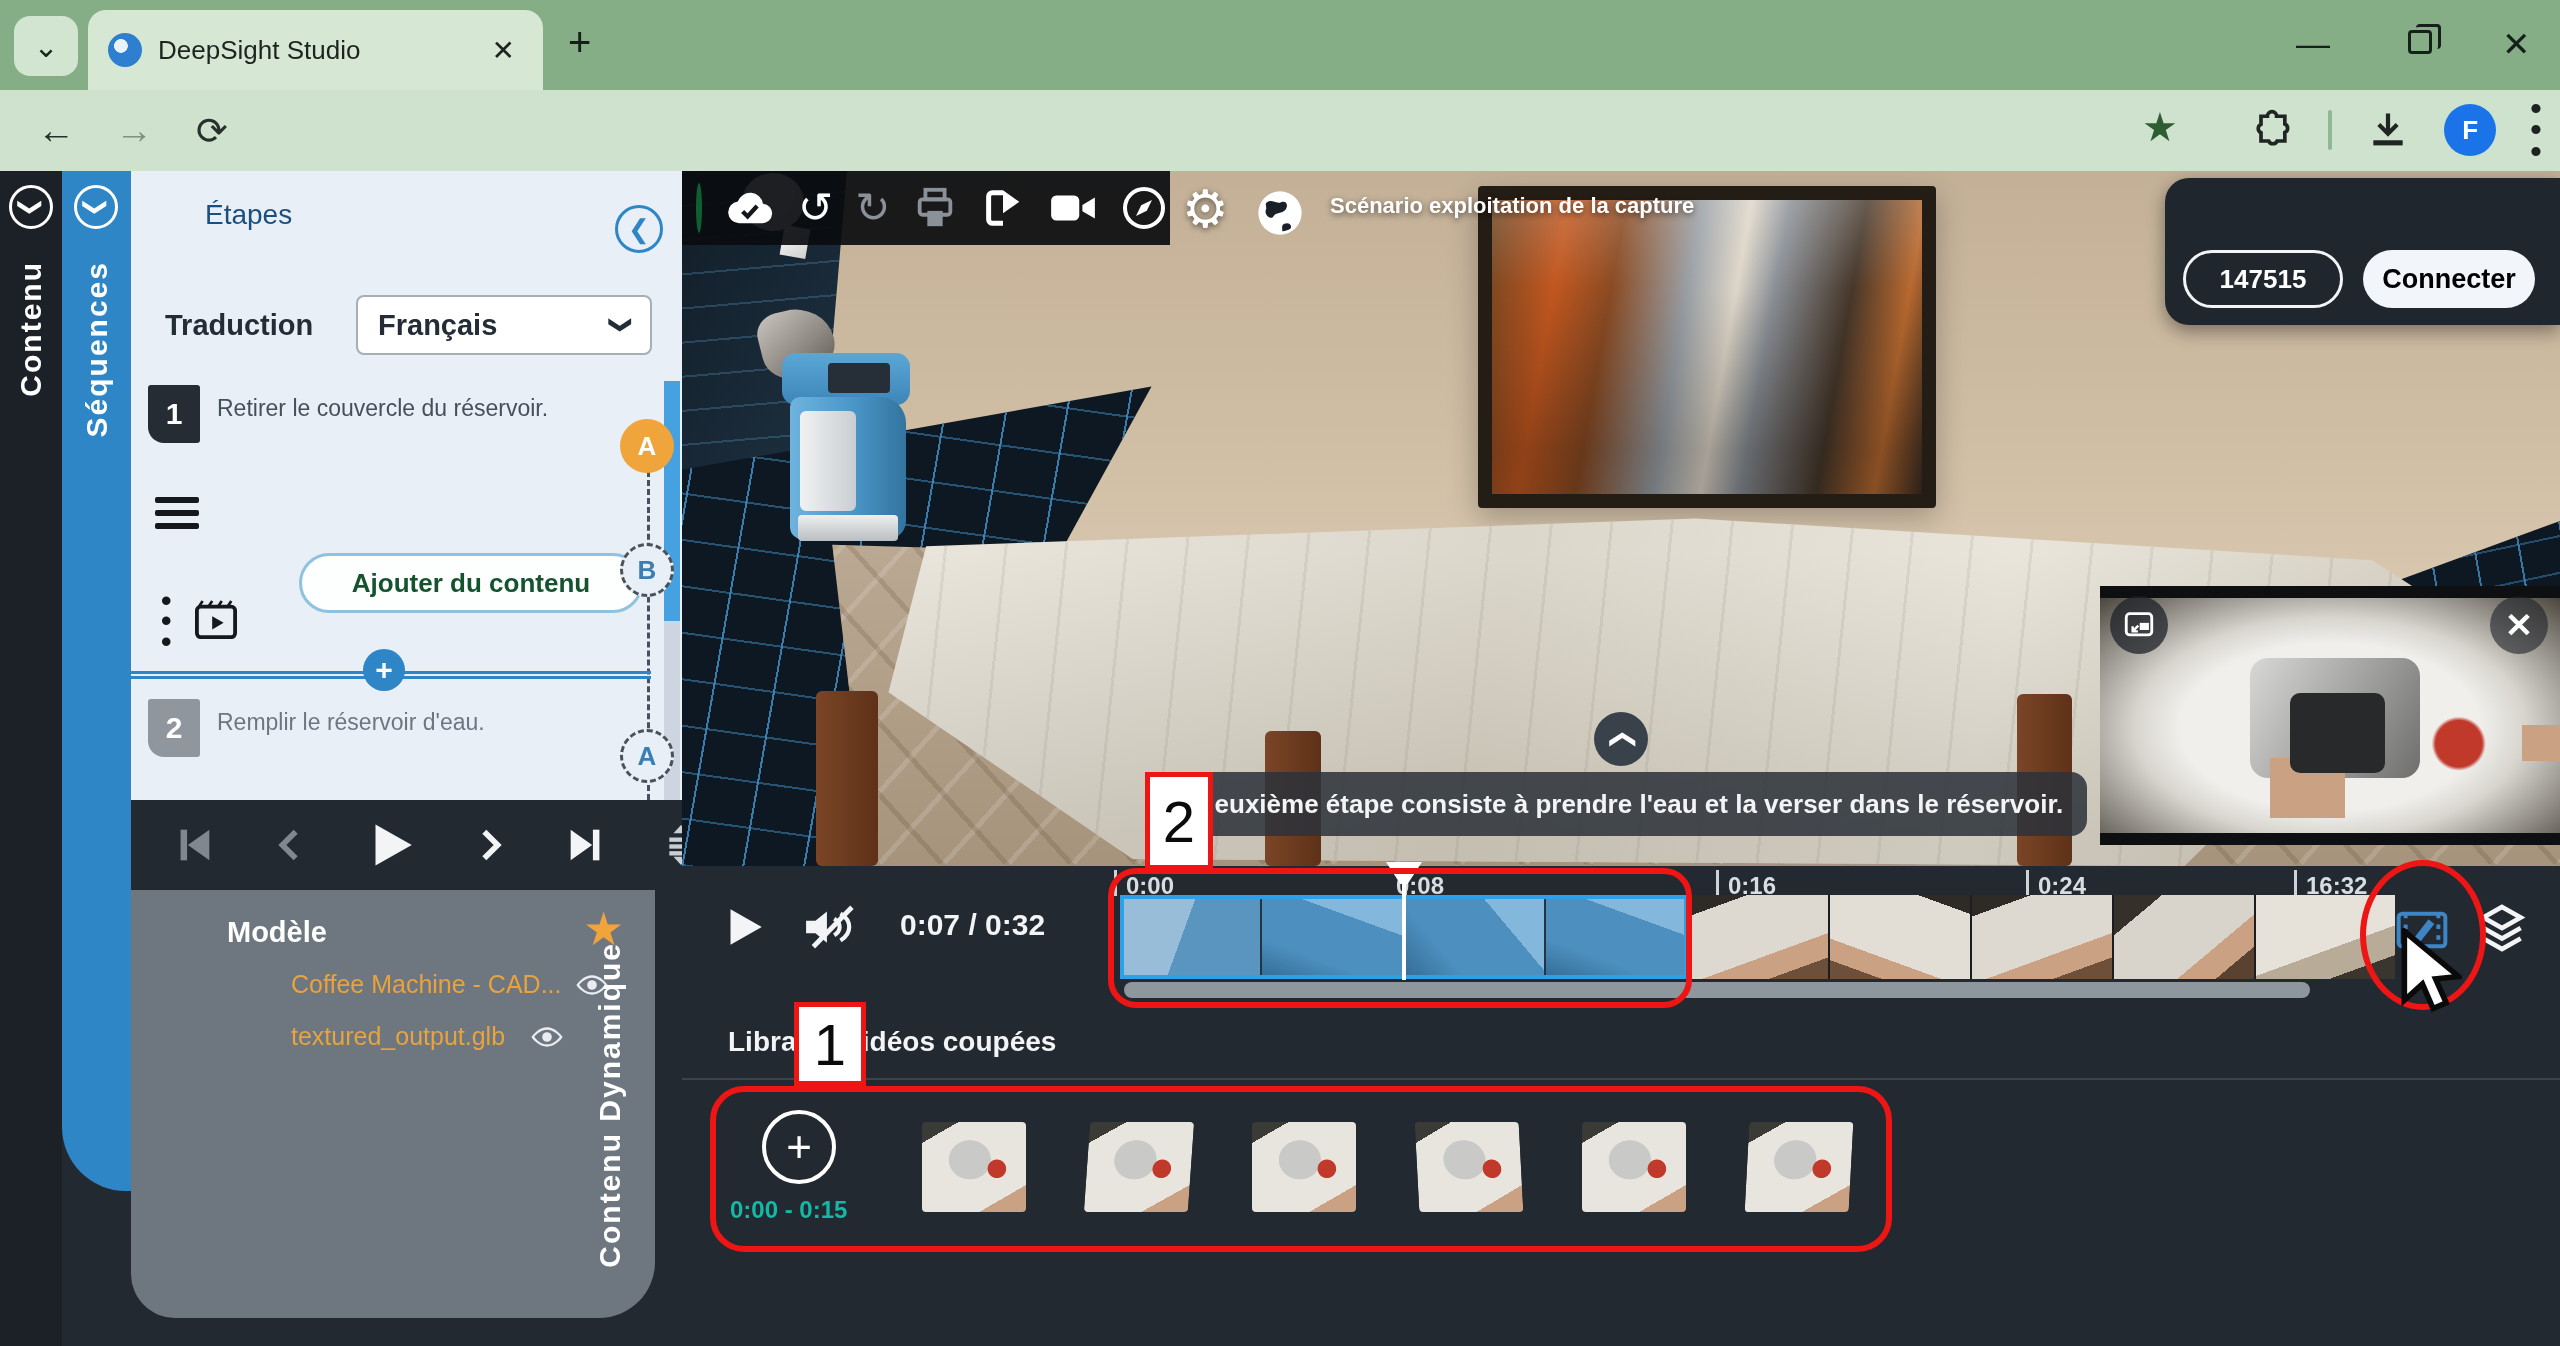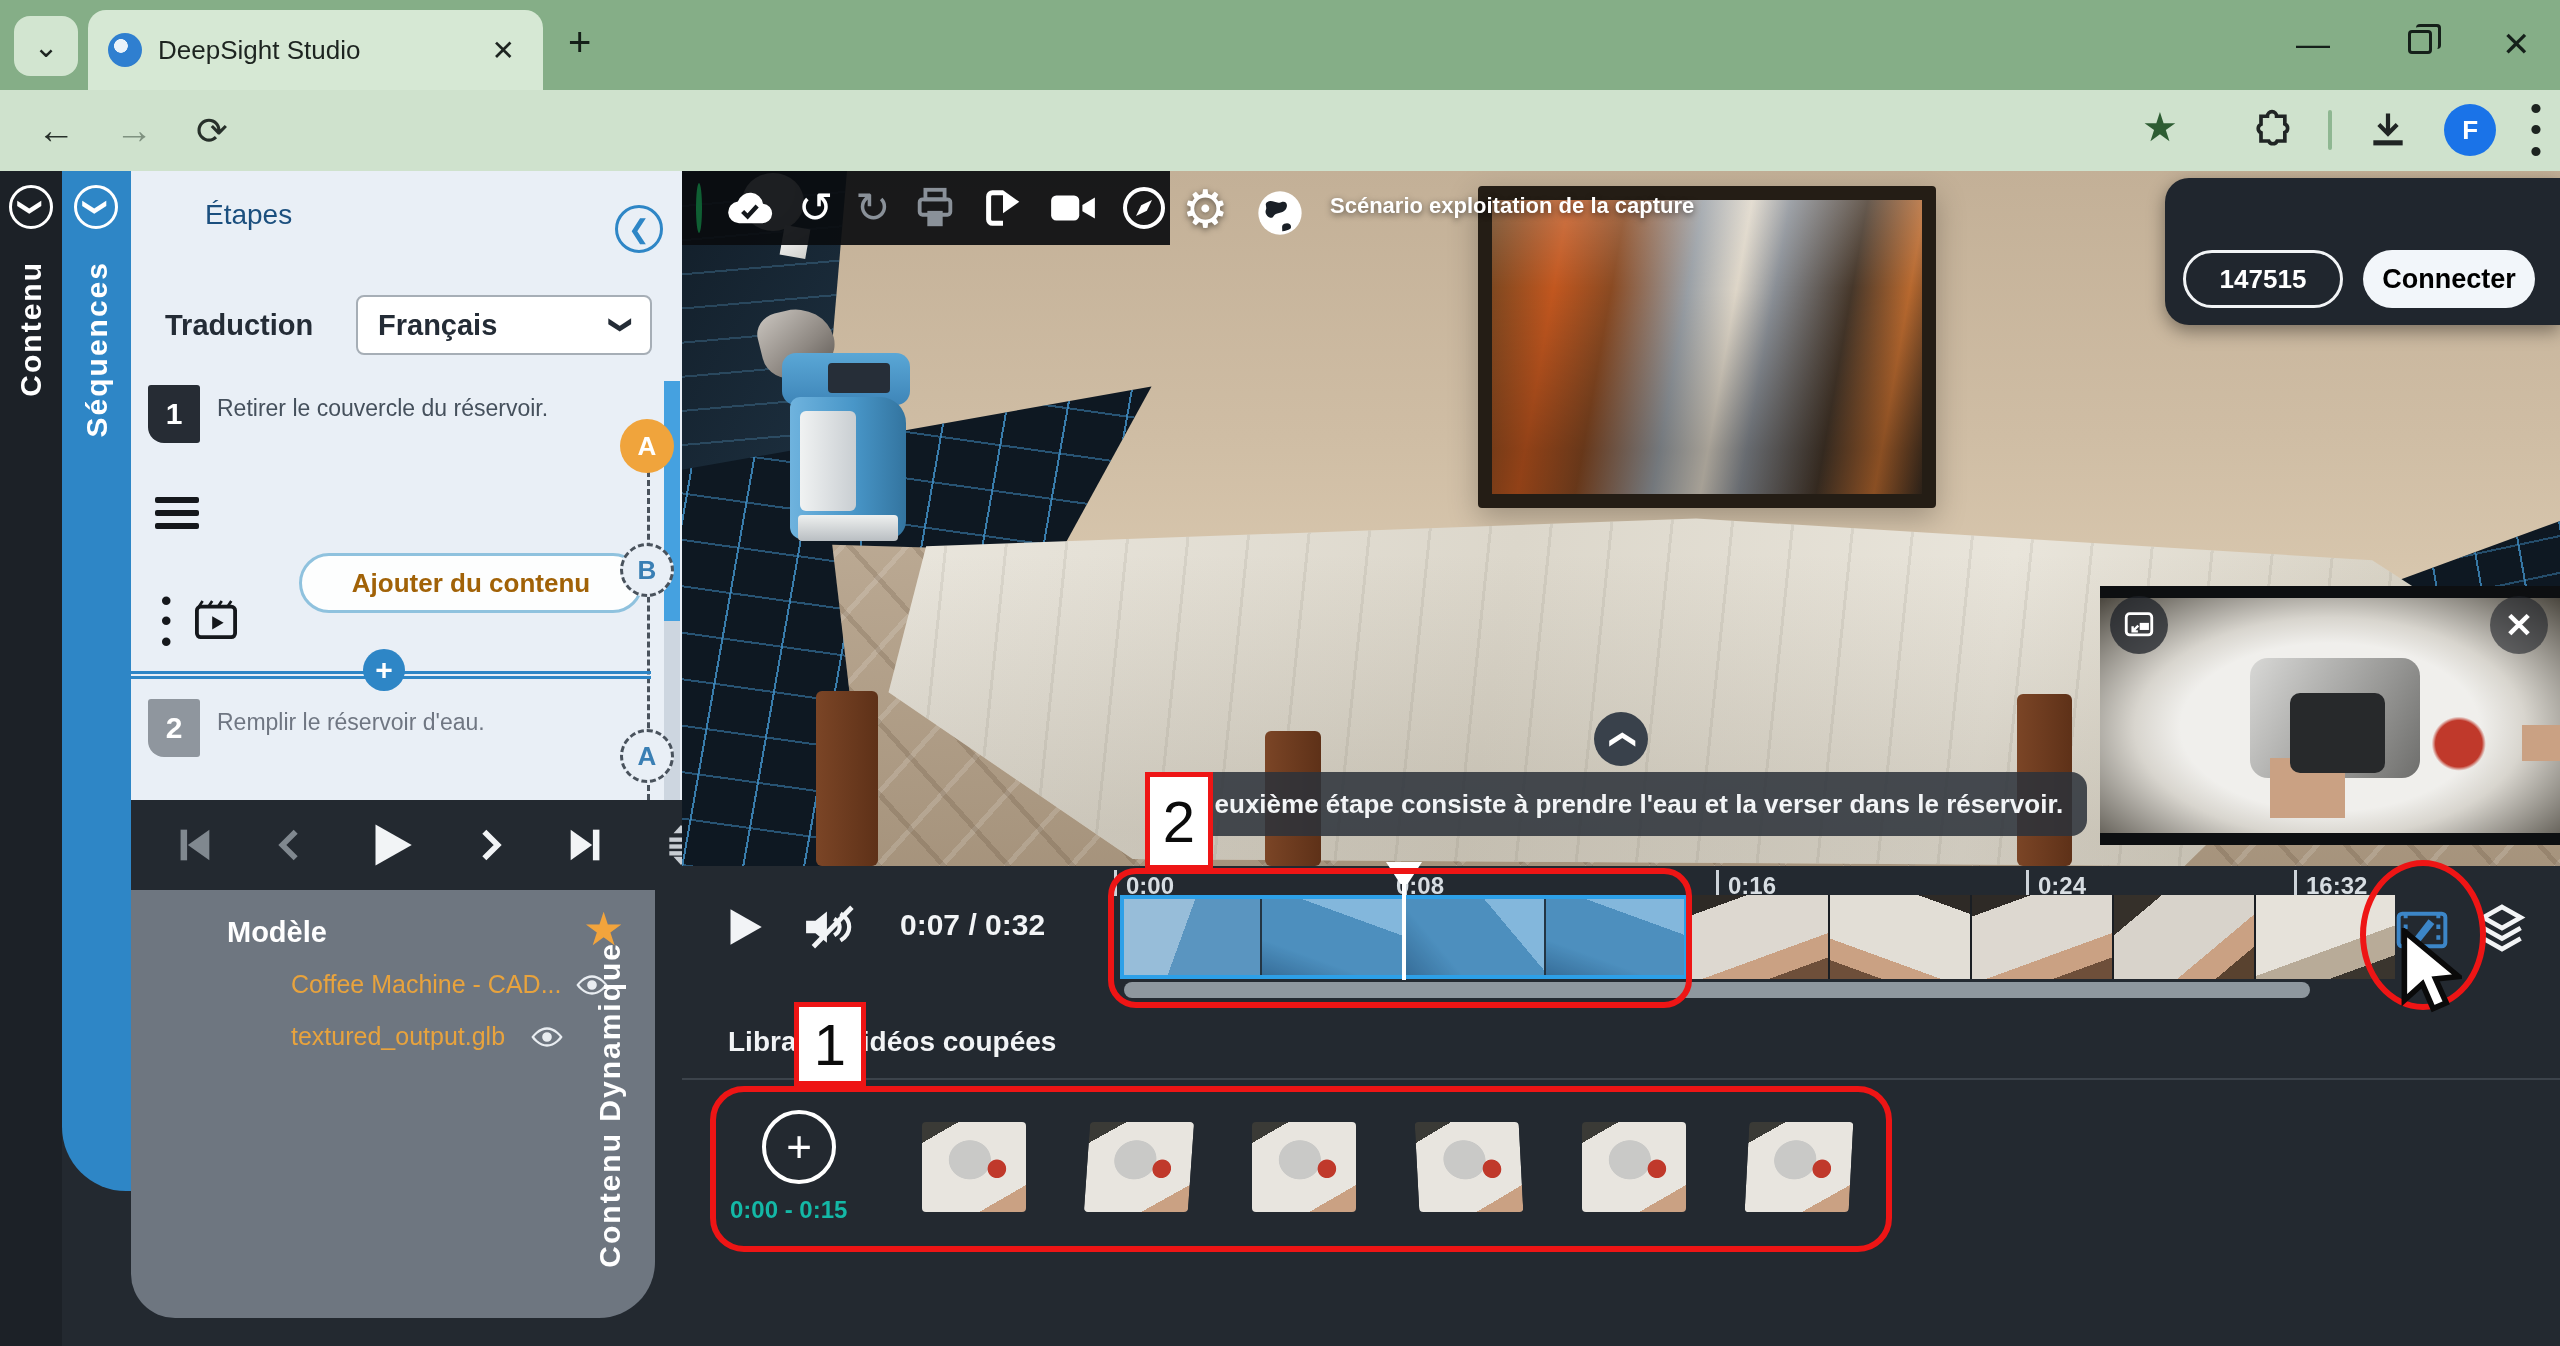--- a/index.html
+++ b/index.html
@@ -60,21 +60,21 @@
     align-items:center;justify-content:center;border-radius:3px 3px 3px 16px;}
   .steptext{font-size:23px;color:#45505c;}
   .rail{left:516px;top:300px;height:329px;border-left:3px dashed #49525c;}
   .mark{width:54px;height:54px;border-radius:50%;display:flex;align-items:center;justify-content:center;
     font-size:26px;font-weight:bold;}
   .mark.solid{background:#f0a43c;color:#fff;}
   .mark.dash{border:3px dashed #49525c;color:#3a7fb4;background:#e9eff6;}
   .burger{left:24px;top:326px;width:44px;}
   .burger div{height:6px;background:#15181c;margin-bottom:7px;border-radius:2px;}
   .addpill{left:168px;top:382px;width:344px;height:60px;border:3px solid #8fc2de;border-radius:32px;
-    background:#fdfefe;color:#a16207;font-size:26px;font-weight:bold;display:flex;align-items:center;justify-content:center;}
+    background:#fdfefe;color:#14532d;font-size:26px;font-weight:bold;display:flex;align-items:center;justify-content:center;}
   .kebab-s{left:30px;top:420px;font-size:30px;color:#15181c;line-height:0.68;font-weight:bold;}
   .filmic{left:62px;top:428px;}
   .stepsep{left:0px;top:500px;width:520px;height:8px;border-top:3px solid #2e86c6;border-bottom:3px solid #2e86c6;}
   .pluscirc{left:232px;top:478px;width:42px;height:42px;background:#2e86c6;border-radius:50%;color:#fff;
     font-size:30px;display:flex;align-items:center;justify-content:center;font-weight:bold;}
   .scrolltrack{left:533px;top:210px;width:16px;height:419px;background:#cdd6e0;}
   .scrollthumb{left:533px;top:210px;width:16px;height:240px;background:#45a1e0;}
 
   
   .playbar{left:131px;top:800px;width:551px;height:90px;background:#232930;display:flex;

